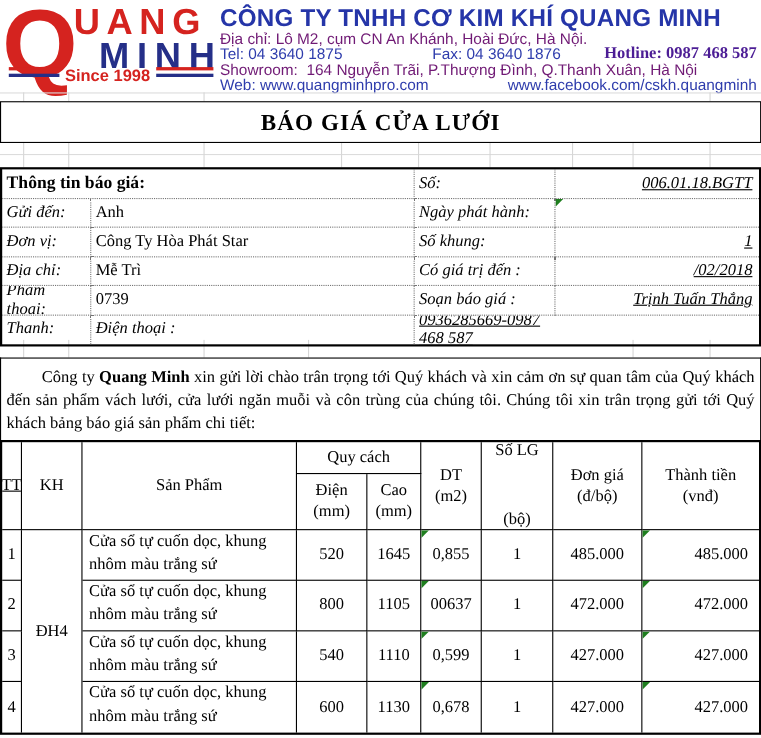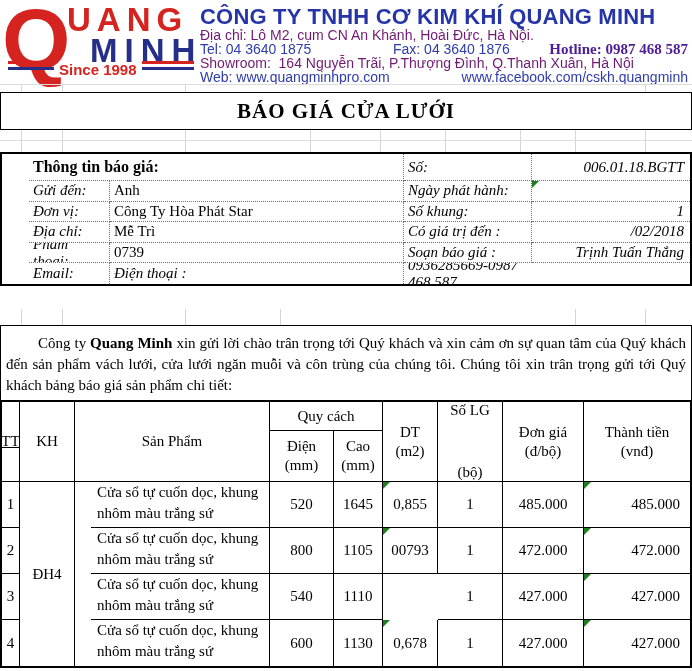--- a/index.html
+++ b/index.html
@@ -36,27 +36,27 @@
   
   .gh{position:absolute;height:1px;background:#dcdcdc;}
   .gv{position:absolute;width:1px;background:#d6d6d6;}
 
   
   .titlebox{position:absolute;left:0;top:92px;width:692px;height:38px;box-sizing:border-box;
             border:1px solid #000;text-align:center;line-height:36px;
             font-weight:bold;font-size:21px;letter-spacing:1px;}
 
   
-  .infotable{position:absolute;left:0;top:152px;width:692px;height:134px;box-sizing:border-box;
+  .infotable{position:absolute;left:0;top:152px;width:692px;height:163px;box-sizing:border-box;
              border:2px solid #000;display:grid;
              grid-template-columns:81px 294px 128px 1fr;
-             grid-template-rows:27px repeat(5,1fr);padding-left:27px;}
+             grid-template-rows:27px repeat(5,1fr);}
   .ic{border-right:1px dotted #737373;border-bottom:1px dotted #737373;
       display:flex;align-items:center;padding:0 4px;font-size:15px;position:relative;overflow:hidden;}
-  .ic.nr{border-right:none;} .ic.nb{border-bottom:none;}
+  .ic.nr{border-right:none;text-decoration:underline;} .ic.nb{border-bottom:none;}
   .ic.hdr{grid-column:1/3;font-weight:bold;font-size:16px;}
   .ic.lab{font-style:italic;}
   .ic.rv{font-style:italic;justify-content:flex-end;padding-right:6px;}
   .email-a{font-family:"Liberation Sans",sans-serif;font-size:13.5px;color:#0000d4;text-decoration:underline;}
 
   
   .introbox{position:absolute;left:0;top:325px;width:692px;height:75px;box-sizing:border-box;
             border:1px solid #000;border-bottom:none;padding:7px 5px 0 5px;
             font-size:15px;line-height:21px;text-align:justify;text-indent:32px;}
   .introbox .b{font-weight:bold;}
@@ -64,21 +64,21 @@
   
   .maintable{position:absolute;left:0;top:400px;width:692px;height:268px;box-sizing:border-box;
              border:2px solid #000;display:grid;
              grid-template-columns:18px 55px 195px 64px 49px 55px 65px 81px 1fr;
              grid-template-rows:29px 51px repeat(4,1fr);}
   .mc{border-right:1px solid #000;border-bottom:1px solid #000;position:relative;
       display:flex;align-items:center;justify-content:center;text-align:center;
       font-size:15px;overflow:hidden;}
   .mc.nr{border-right:none;} .mc.nb{border-bottom:none;}
   .mc.col2{flex-direction:column;justify-content:center;line-height:19px;}
-  .mc.prod{justify-content:flex-start;text-align:left;padding:0 4px 4px 6px;line-height:21px;margin-left:16px;}
+  .mc.prod{justify-content:flex-start;text-align:left;padding:0 4px 4px 6px;line-height:21px;}
   .mc.money-r{justify-content:flex-end;padding-right:10px;}
   .gtri{position:absolute;top:0;left:0;width:0;height:0;
         border-top:7px solid #1e7e1e;border-right:7px solid transparent;}
 </style>
 </head>
 <body>
 
 <div class="page">
 
   <div class="abs" style="left:0;top:0;width:198px;height:84px;">
@@ -154,21 +154,21 @@
     <div class="ic lab">Địa chỉ:</div>
     <div class="ic lv">Mễ Trì</div>
     <div class="ic lab">Có giá trị đến :</div>
     <div class="ic rv nr">/02/2018</div>
 
     <div class="ic lab">Phẩm thoại:</div>
     <div class="ic lv">0739</div>
     <div class="ic lab">Soạn báo giá :</div>
     <div class="ic rv nr">Trịnh Tuấn Thắng</div>
 
-    <div class="ic lab nb">Email:</div>
+    <div class="ic lab nb">Thanh:</div>
     <div class="ic lab nb">Điện thoại :</div>
     <div class="ic rv nr nb">0936285669-0987 468 587</div>
   </div>
 
   <div class="introbox">
     <span>Công ty </span><span class="b">Quang Minh</span><span> xin gửi lời chào trân trọng tới Quý khách và xin cảm ơn sự quan tâm của Quý khách đến sản phẩm vách lưới, cửa lưới ngăn muỗi và côn trùng của chúng tôi. Chúng tôi xin trân trọng gửi tới Quý khách bảng báo giá sản phẩm chi tiết:</span>
   </div>
 
   <div class="maintable">
 
@@ -217,33 +217,37 @@
         <span class="gtri"></span>
         <span>485.000</span>
       </div>
 
     <div class="mc" style="grid-column:1;grid-row:4;">2</div>
     <div class="mc prod" style="grid-column:3;grid-row:4;">Cửa sổ tự cuốn dọc, khung nhôm màu trắng sứ</div>
     <div class="mc" style="grid-column:4;grid-row:4;">800</div>
     <div class="mc" style="grid-column:5;grid-row:4;">1105</div>
     <div class="mc" style="grid-column:6;grid-row:4;">
         <span class="gtri"></span>
-        <span>00793</span>
+        <span>00637</span>
       </div>
     <div class="mc" style="grid-column:7;grid-row:4;">1</div>
     <div class="mc" style="grid-column:8;grid-row:4;">472.000</div>
     <div class="mc money-r nr" style="grid-column:9;grid-row:4;">
         <span class="gtri"></span>
         <span>472.000</span>
       </div>
 
     <div class="mc" style="grid-column:1;grid-row:5;">3</div>
     <div class="mc prod" style="grid-column:3;grid-row:5;">Cửa sổ tự cuốn dọc, khung nhôm màu trắng sứ</div>
     <div class="mc" style="grid-column:4;grid-row:5;">540</div>
     <div class="mc" style="grid-column:5;grid-row:5;">1110</div>
+    <div class="mc" style="grid-column:6;grid-row:5;">
+        <span class="gtri"></span>
+        <span>0,599</span>
+      </div>
     <div class="mc" style="grid-column:7;grid-row:5;">1</div>
     <div class="mc" style="grid-column:8;grid-row:5;">427.000</div>
     <div class="mc money-r nr" style="grid-column:9;grid-row:5;">
         <span class="gtri"></span>
         <span>427.000</span>
       </div>
 
     <div class="mc nb" style="grid-column:1;grid-row:6;">4</div>
     <div class="mc prod nb" style="grid-column:3;grid-row:6;">Cửa sổ tự cuốn dọc, khung nhôm màu trắng sứ</div>
     <div class="mc nb" style="grid-column:4;grid-row:6;">600</div>

